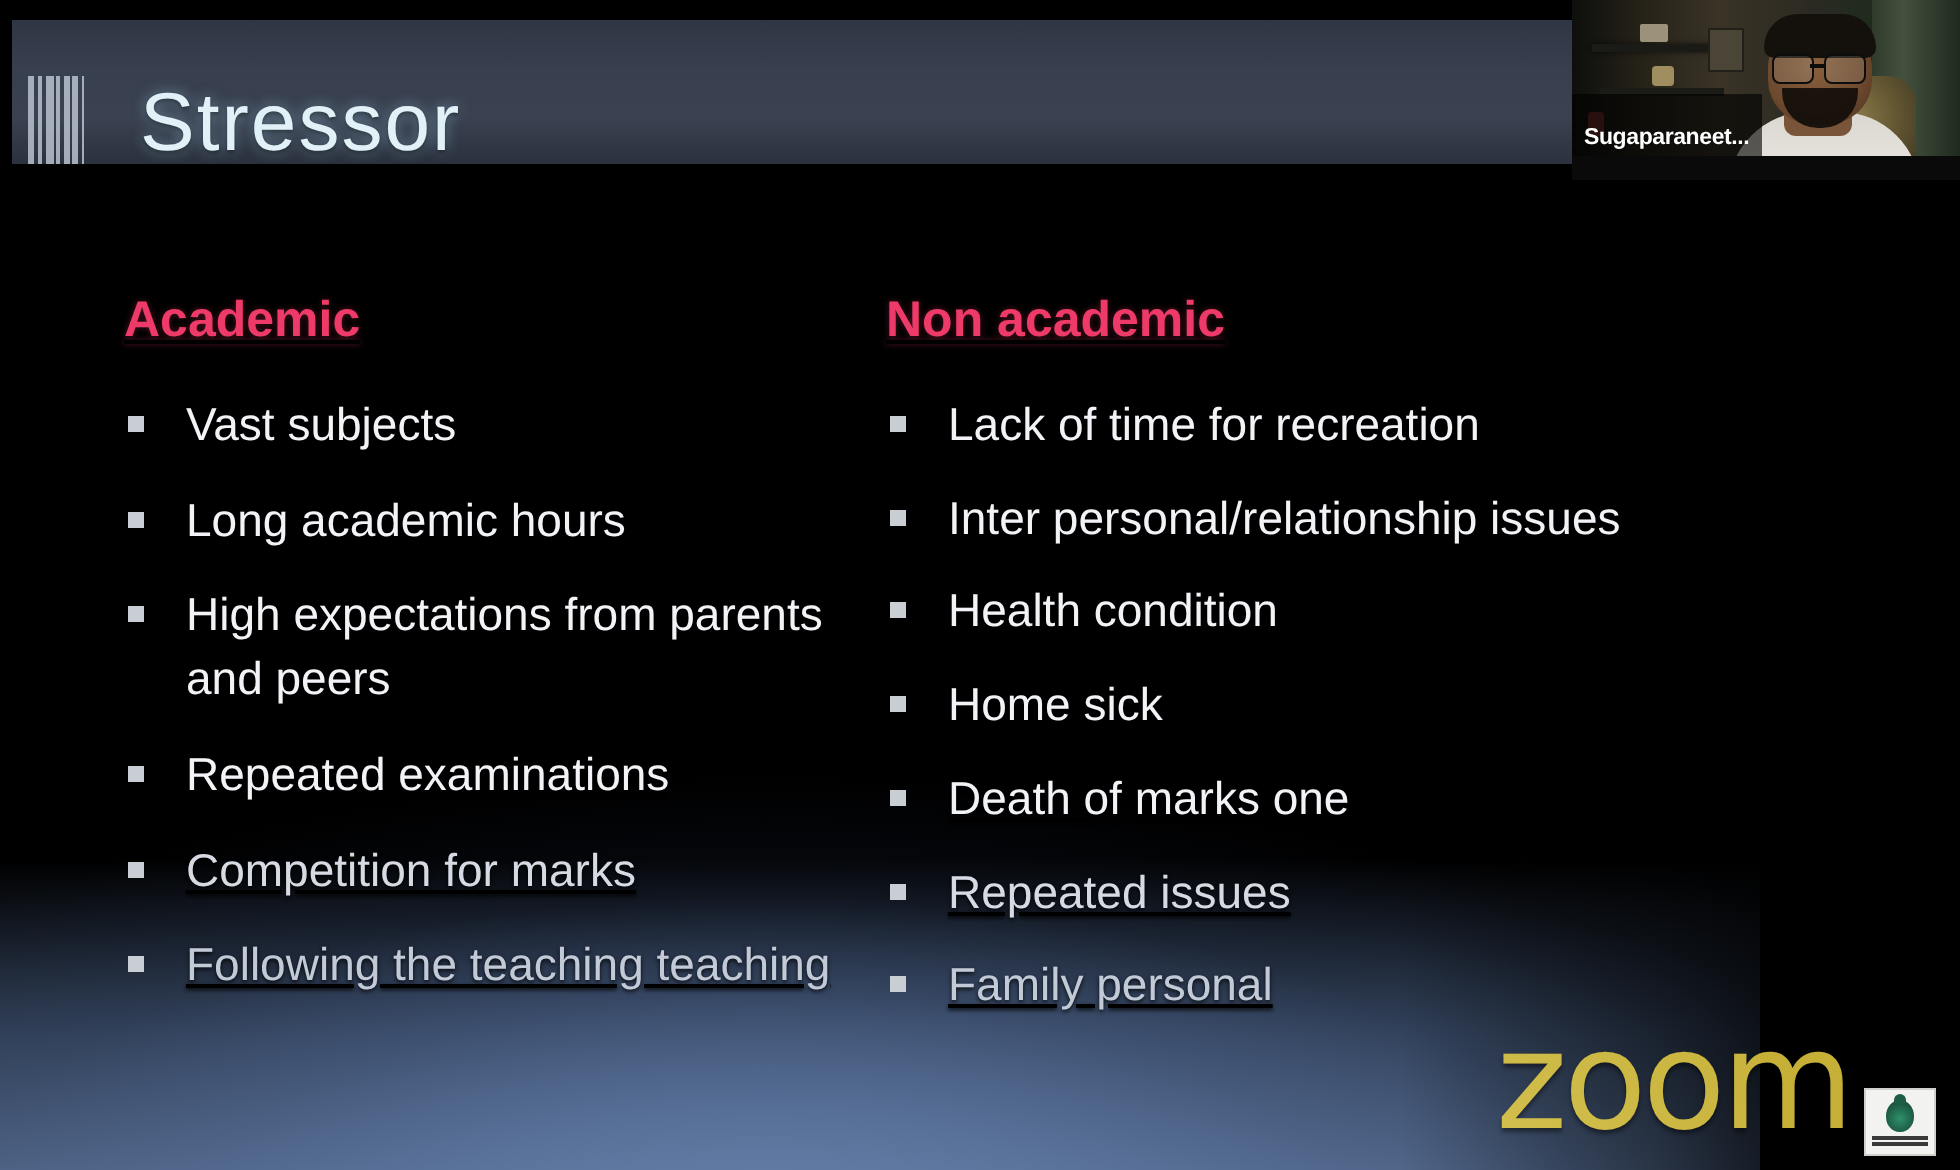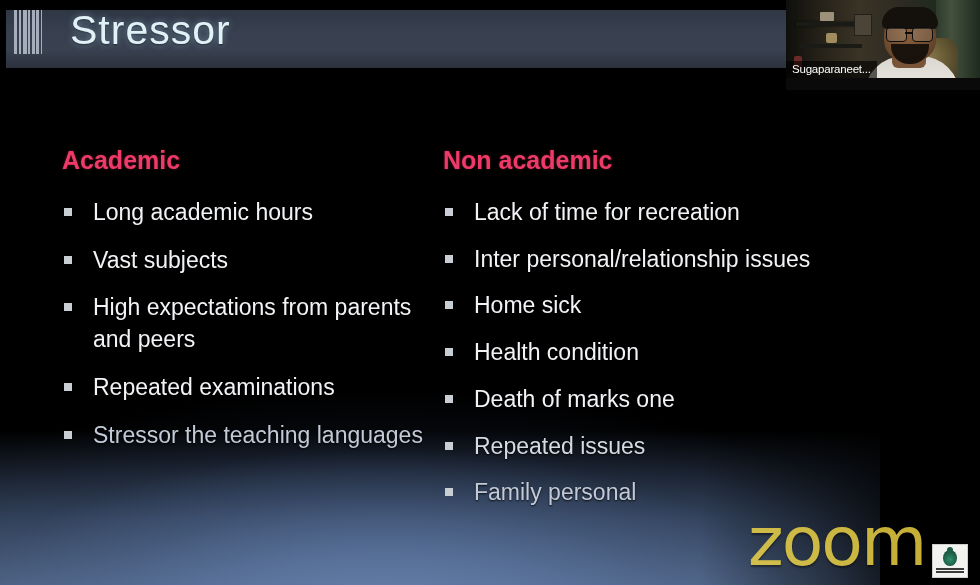--- a/index.html
+++ b/index.html
@@ -62,28 +62,28 @@
                   rgba(0,0,0,1) 100%);
     pointer-events: none;
   }
 
   
   #title-bar {
     position: absolute;
     left: 6px;
     top: 10px;
     width: 808px;
-    height: 58px;
+    height: 72px;
     background: linear-gradient(to bottom,
                   #2f3644 0%,
                   #383f4e 36%,
                   #3a4150 68%,
                   #2b313d 100%);
     display: flex;
-    align-items: flex-start;
+    align-items: flex-end;
   }
   #barcode {
     margin-left: 8px;
     width: 28px;
     height: 44px;
     display: flex;
     align-items: stretch;
     opacity: 0.85;
   }
   #barcode i {
@@ -160,34 +160,35 @@
     background: rgba(190,190,180,0.18);
   }
   #vid-glass-l { left: 100px; }
   #vid-glass-r { left: 126px; }
   #vid-bridge { left: 119px; top: 32px; width: 7px; height: 1.6px; background: #0d0d0d; }
   #vid-beard {
     left: 105px; top: 44px; width: 38px; height: 20px;
     background: #120e0a; border-radius: 0 0 18px 18px; opacity: 0.92;
   }
   #vid-name-bar {
-    left: 0px; bottom: 12px; padding: 2px 6px 3px 6px;
+    left: 0px; bottom: 12px; padding: 16px 6px 3px 6px;
     background: rgba(0,0,0,0.62);
     color: #ffffff;
     font-size: 11.5px;
-    font-weight: normal;
+    font-weight: bold;
     letter-spacing: -0.2px;
     white-space: nowrap;
   }
   #vid-bottom-strip { left:0; bottom:0; width:194px; height:12px; background:#0a0a0a; }
 
   
   .column {
     position: absolute;
     top: 148px;
+    text-decoration: underline;
   }
   #col-academic { left: 62px; width: 370px; }
   #col-nonacademic { left: 443px; width: 400px; }
 
   .col-heading {
     font-size: 25px;
     font-weight: bold;
     color: #ee3a68;
     margin: 0 0 24px 0;
     line-height: 1;
@@ -314,35 +315,36 @@
     <div class="vid-layer" id="vid-glass-r"></div>
     <div class="vid-layer" id="vid-bridge"></div>
     <div class="vid-layer" id="vid-beard"></div>
     <div class="vid-layer" id="vid-name-bar">Sugaparaneet...</div>
     <div class="vid-layer" id="vid-bottom-strip"></div>
   </div>
 
   <div class="column" id="col-academic">
     <div class="col-heading">Academic</div>
     <ul class="bullet-list">
+      <li class="bullet-item">Vast subjects</li>
       <li class="bullet-item">Long academic hours</li>
-      <li class="bullet-item">Vast subjects</li>
       <li class="bullet-item">High expectations from parents and peers</li>
       <li class="bullet-item">Repeated examinations</li>
-      <li class="bullet-item dimmer">Stressor the teaching languages</li>
+      <li class="bullet-item dim">Competition for marks</li>
+      <li class="bullet-item dimmer">Following the teaching teaching</li>
     </ul>
   </div>
 
   <div class="column" id="col-nonacademic">
     <div class="col-heading">Non academic</div>
     <ul class="bullet-list">
       <li class="bullet-item">Lack of time for recreation</li>
       <li class="bullet-item">Inter personal/relationship issues</li>
+      <li class="bullet-item">Health condition</li>
       <li class="bullet-item">Home sick</li>
-      <li class="bullet-item">Health condition</li>
       <li class="bullet-item">Death of marks one</li>
       <li class="bullet-item dim">Repeated issues</li>
       <li class="bullet-item dimmer">Family personal</li>
     </ul>
   </div>
 
   <div id="zoom-watermark">zoom</div>
 
   <div id="corner-logo">
     <div id="corner-logo-mark"></div>

